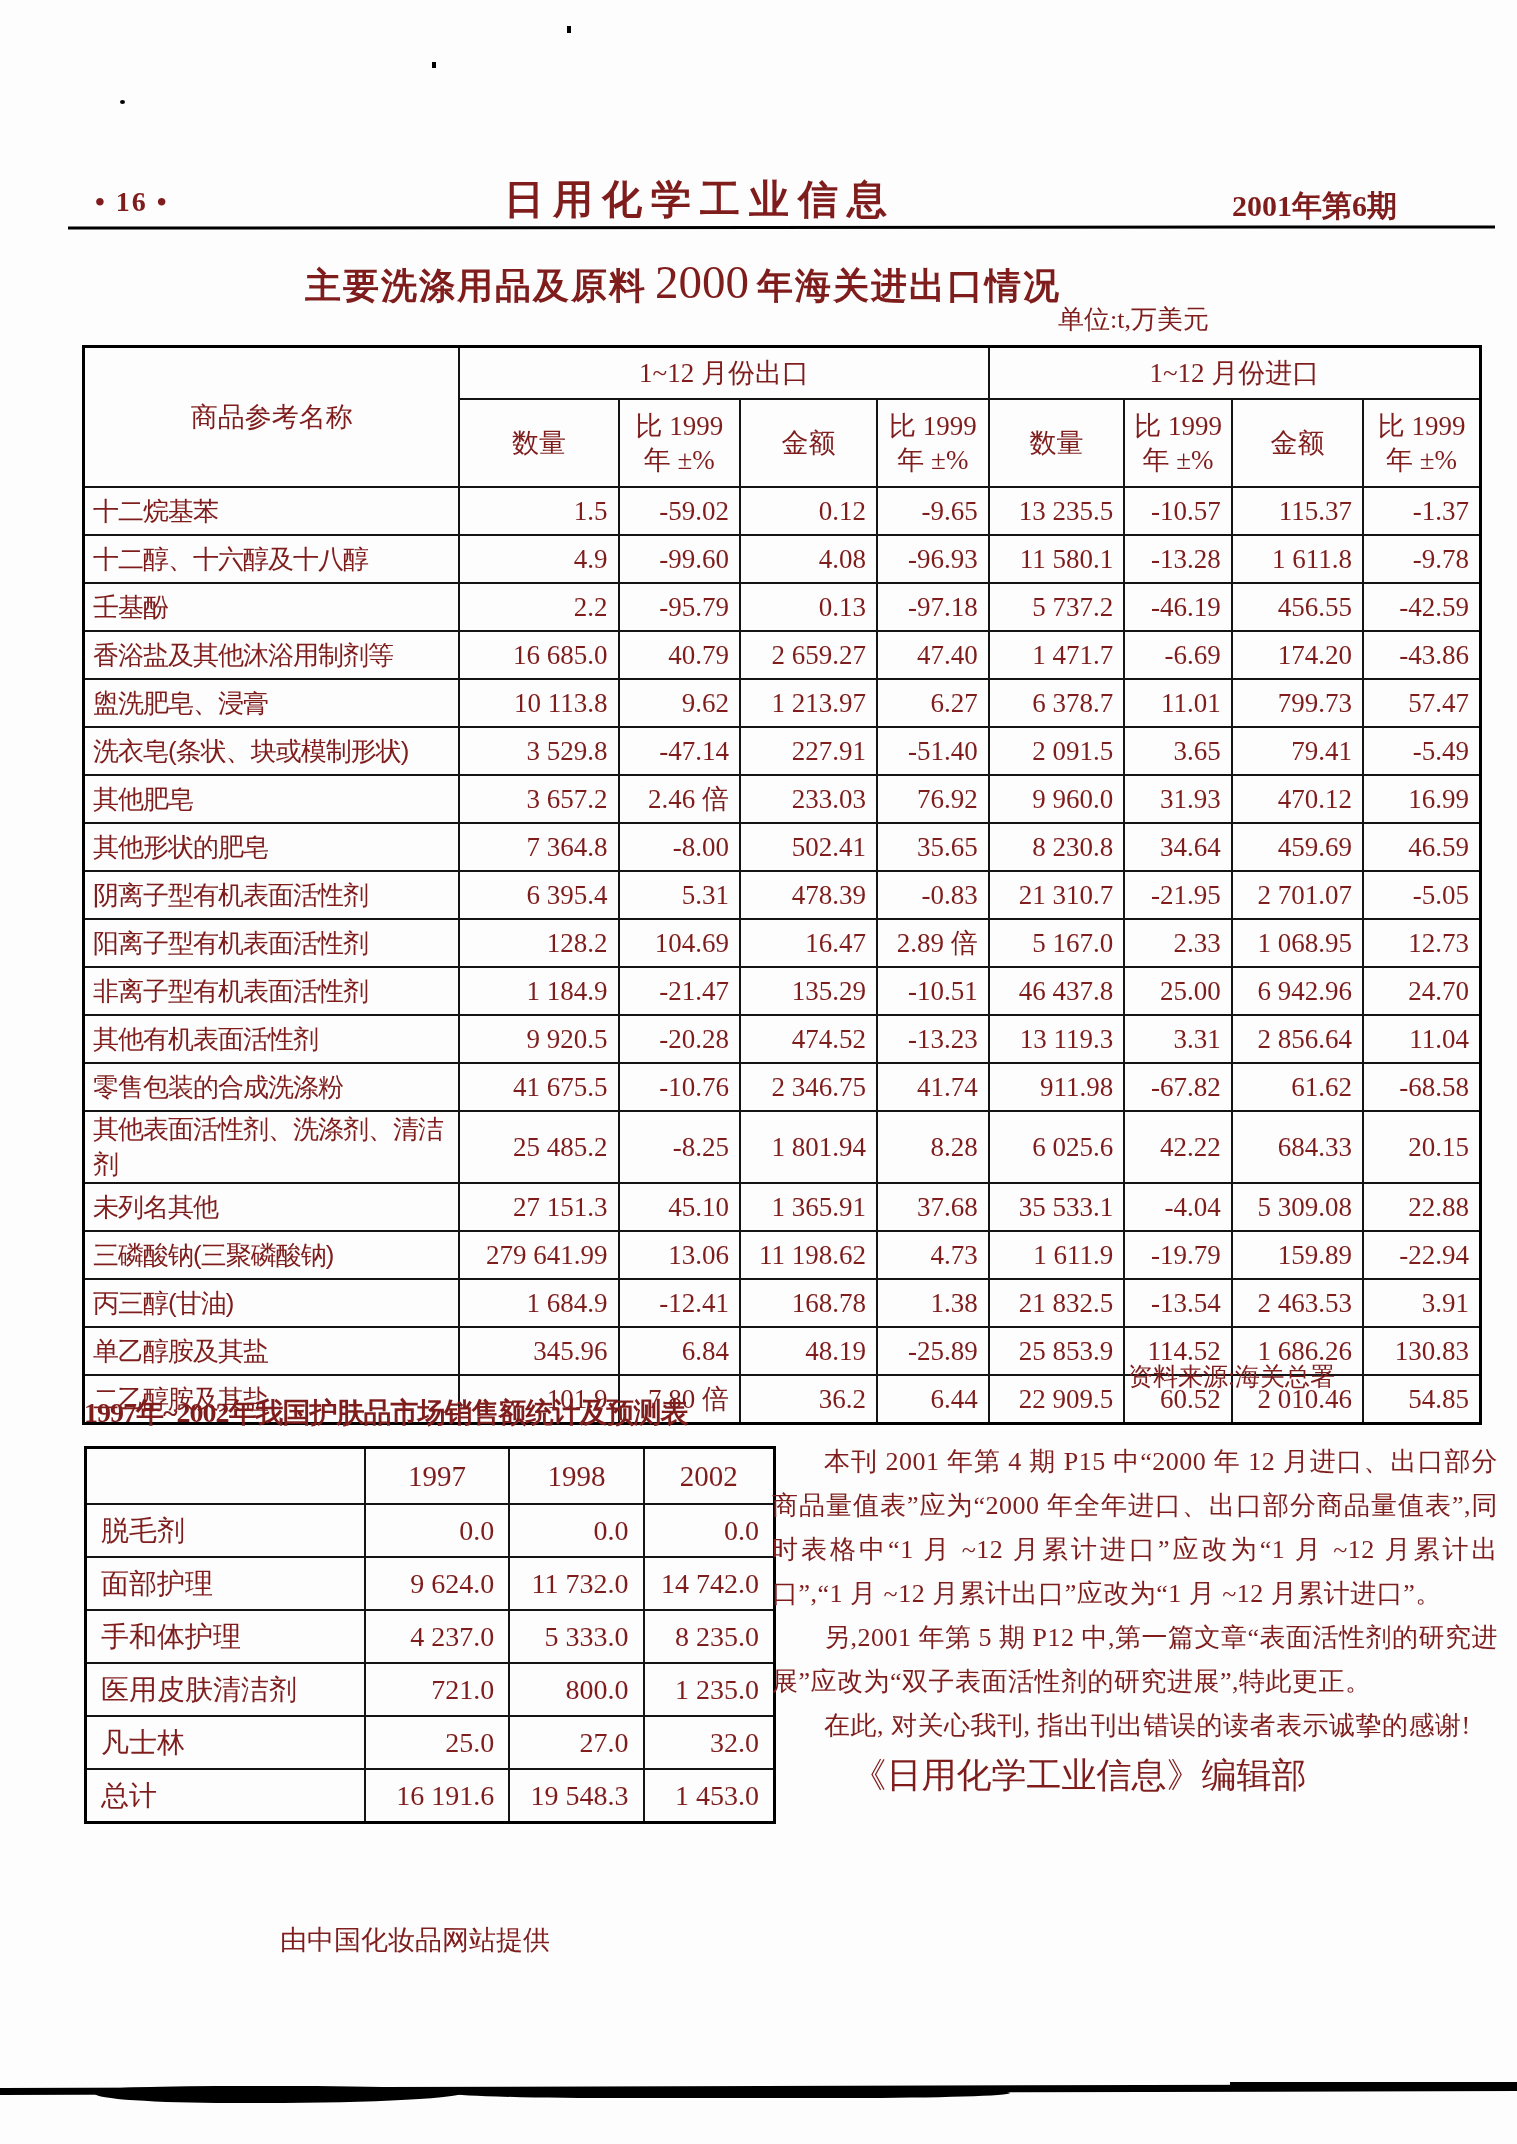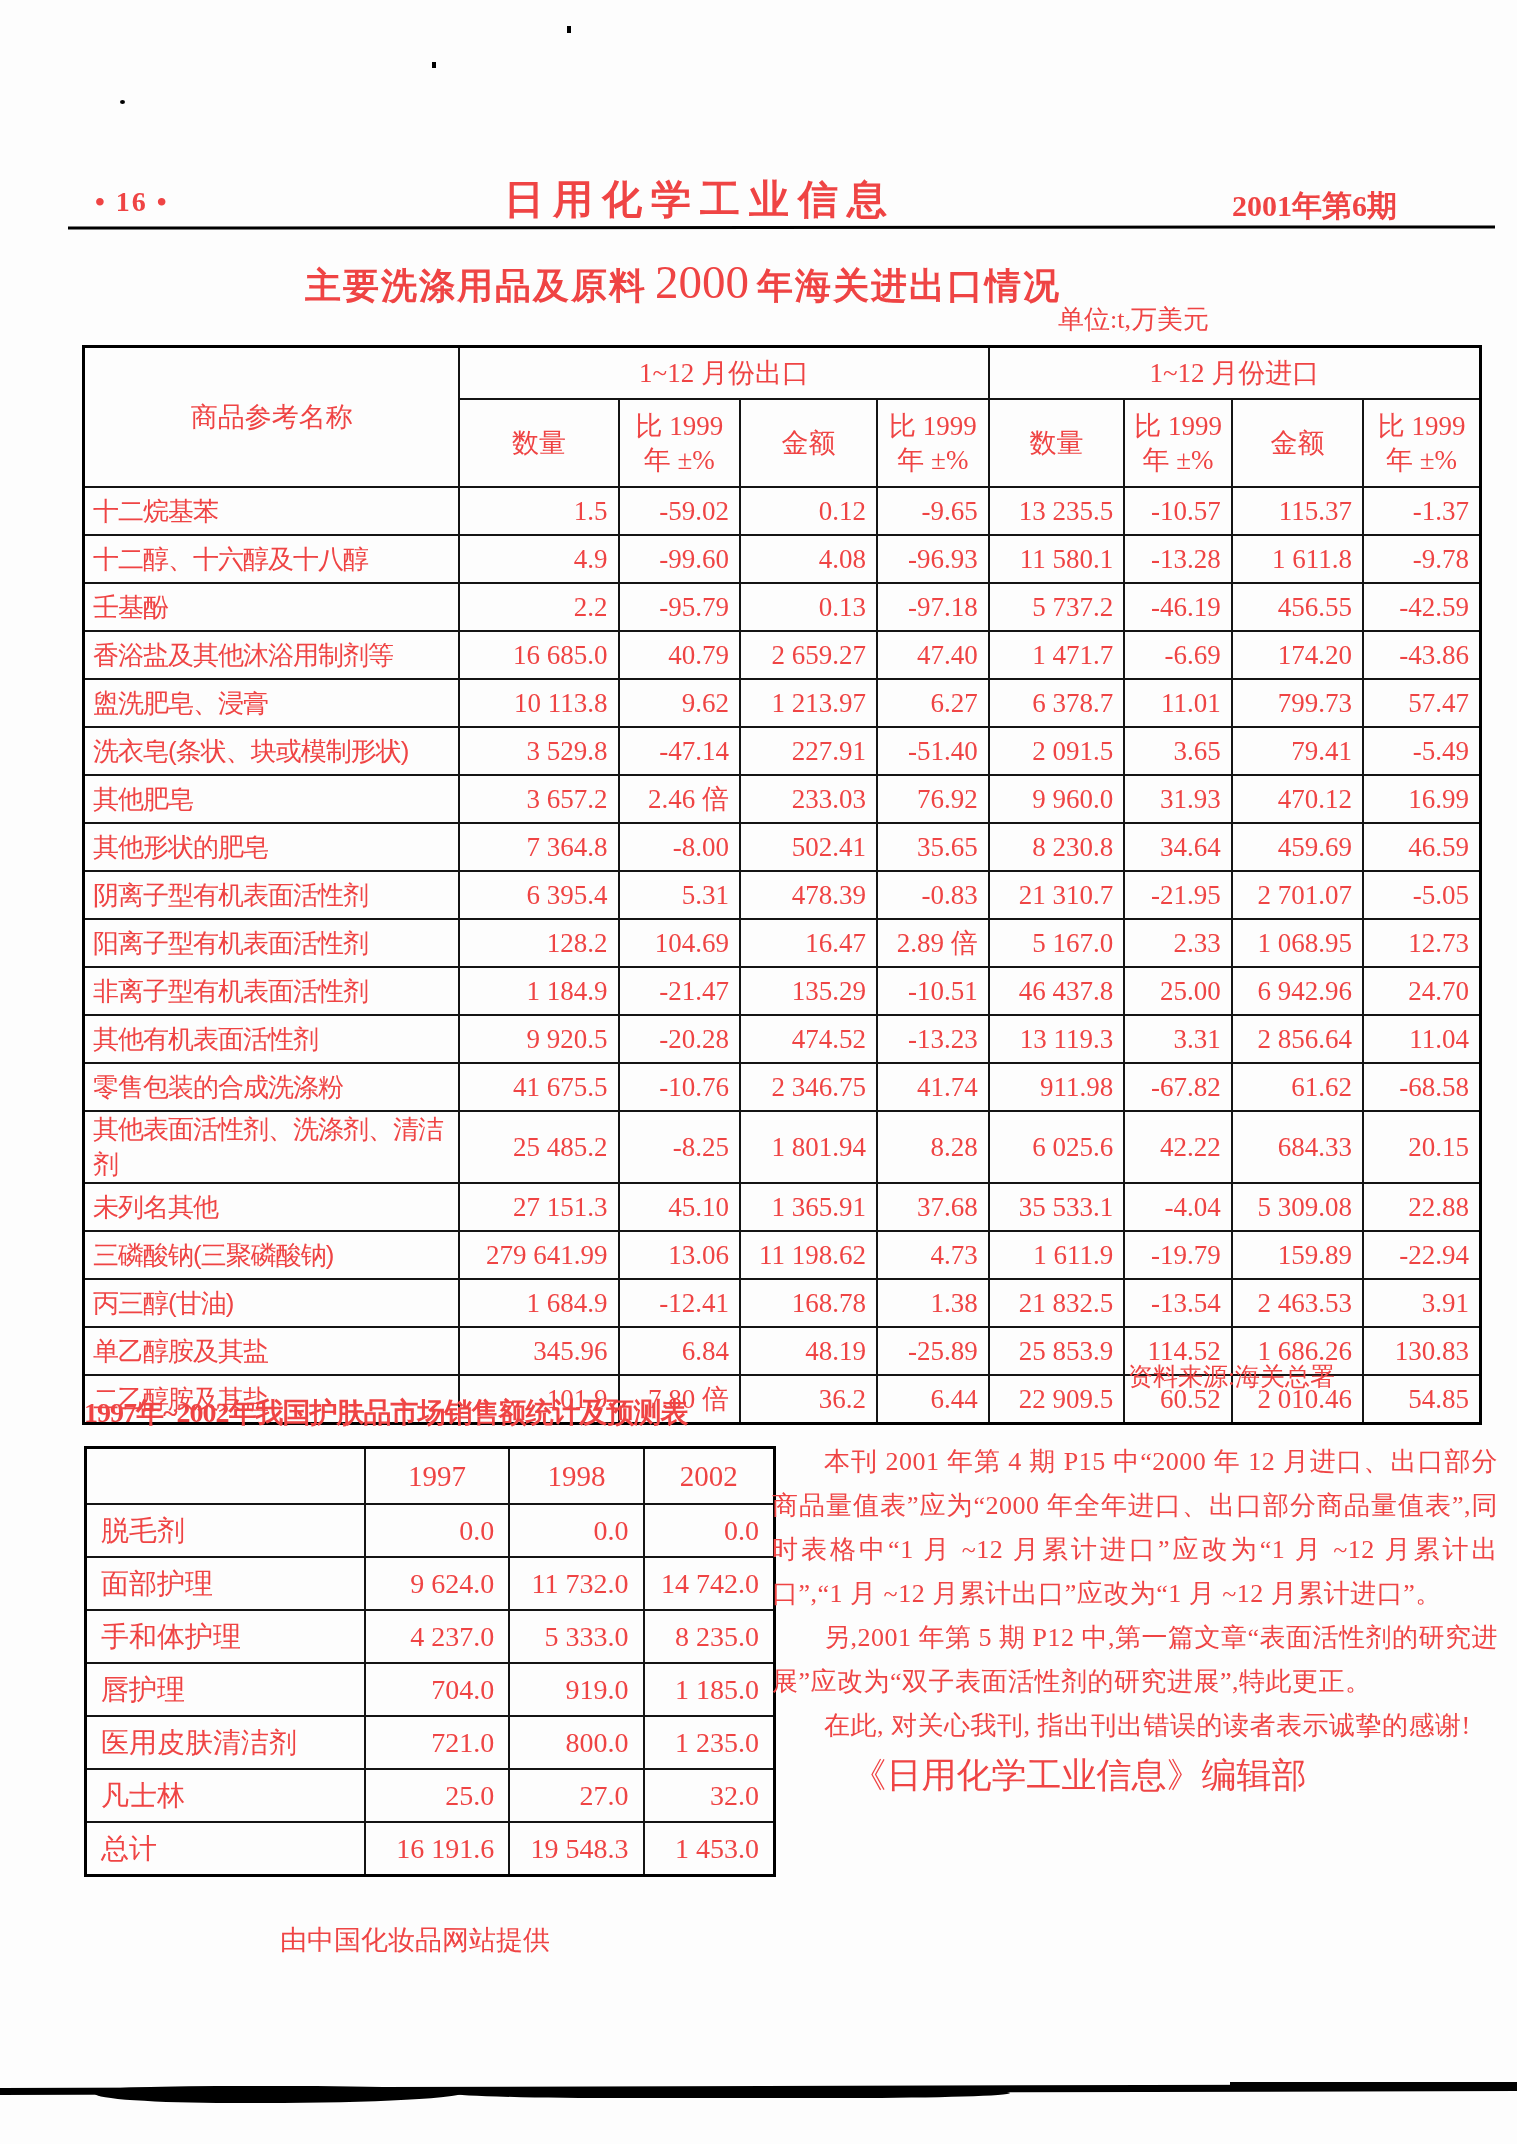--- a/index.html
+++ b/index.html
@@ -1,18 +1,18 @@
 <!DOCTYPE html>
 <html><head>
 <meta charset="utf-8">
 <style>
   html,body{margin:0;padding:0;background:#e8e8e8;}
   .page{
     position:relative;width:1517px;height:2144px;margin:0 auto;
-    background:#fdfdfd;color:#ef4444;overflow:hidden;
+    background:#fdfdfd;color:#7f1d1d;overflow:hidden;
     font-family:"Liberation Serif","DejaVu Serif",serif;
   }
   
   .pageno{position:absolute;left:95px;top:186px;font-size:28px;font-weight:bold;letter-spacing:2px;}
   .journal{position:absolute;left:420px;top:172px;width:560px;text-align:center;
            font-size:40px;font-weight:900;letter-spacing:9px;}
   .issue{position:absolute;right:120px;top:186px;font-size:30px;font-weight:bold;}
   .header-rule{position:absolute;left:68px;right:22px;top:226px;height:3px;background:#000;transform:rotate(-0.05deg);}
   
   .badge{position:absolute;left:84px;top:246px;width:176px;height:82px;
@@ -364,26 +364,20 @@
           <td class="c-num">11 732.0</td>
           <td class="c-num">14 742.0</td>
         </tr>
         <tr>
           <td class="c-name">手和体护理</td>
           <td class="c-num">4 237.0</td>
           <td class="c-num">5 333.0</td>
           <td class="c-num">8 235.0</td>
         </tr>
         <tr>
-          <td class="c-name">唇护理</td>
-          <td class="c-num">704.0</td>
-          <td class="c-num">919.0</td>
-          <td class="c-num">1 185.0</td>
-        </tr>
-        <tr>
           <td class="c-name">医用皮肤清洁剂</td>
           <td class="c-num">721.0</td>
           <td class="c-num">800.0</td>
           <td class="c-num">1 235.0</td>
         </tr>
         <tr>
           <td class="c-name">凡士林</td>
           <td class="c-num">25.0</td>
           <td class="c-num">27.0</td>
           <td class="c-num">32.0</td>

